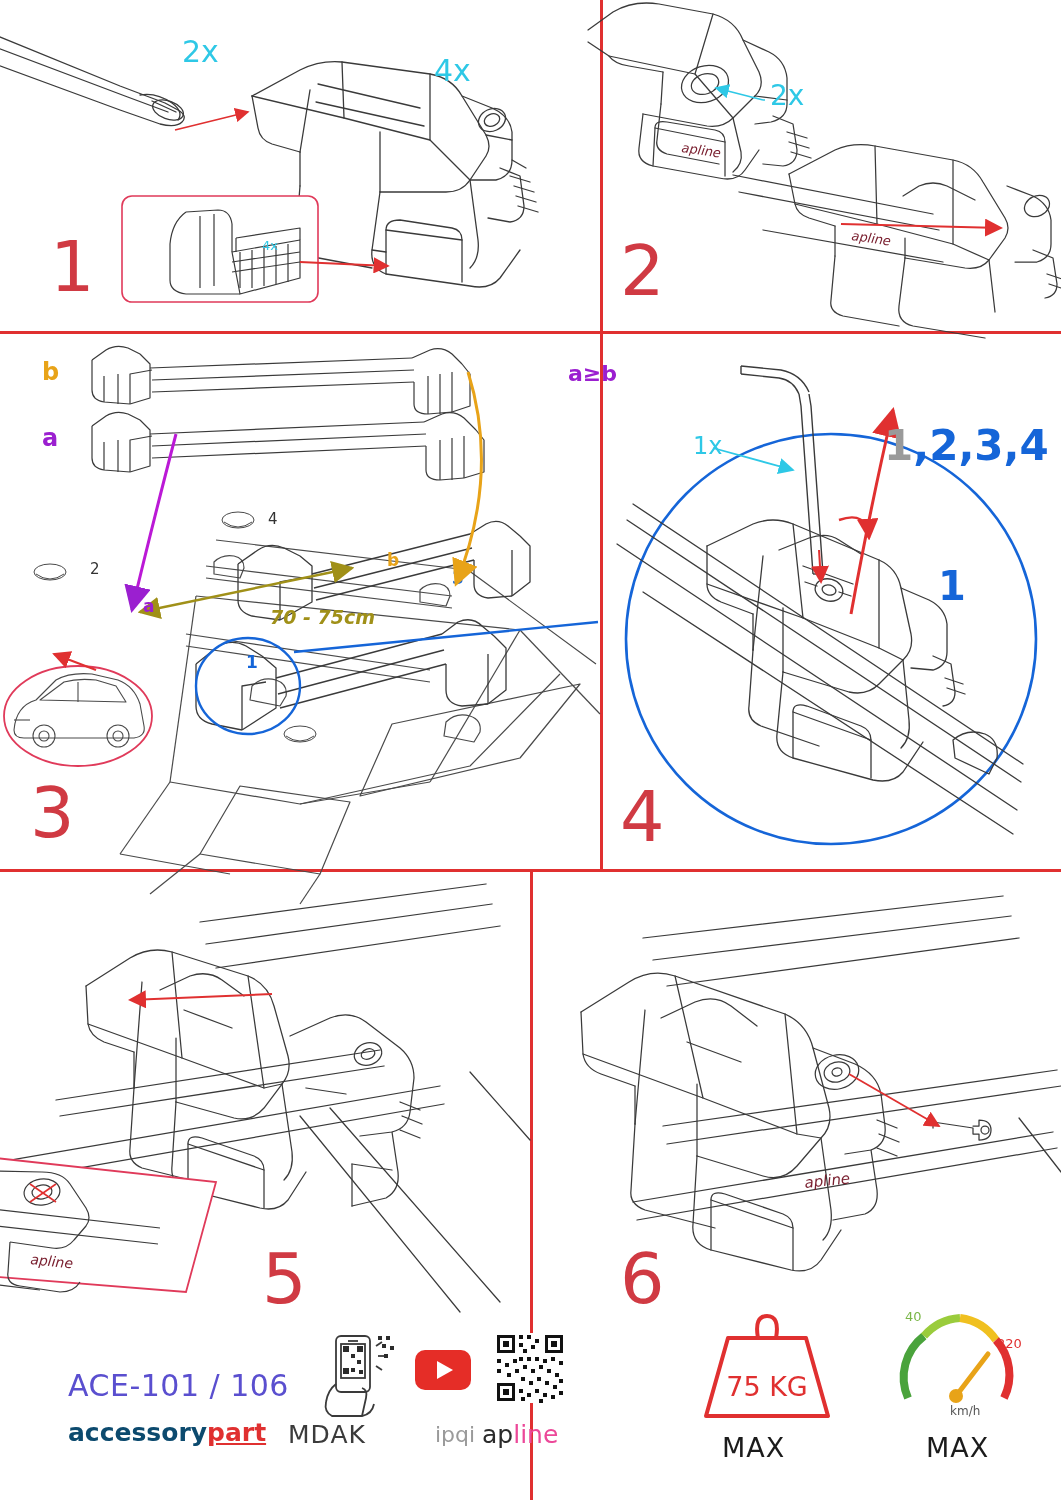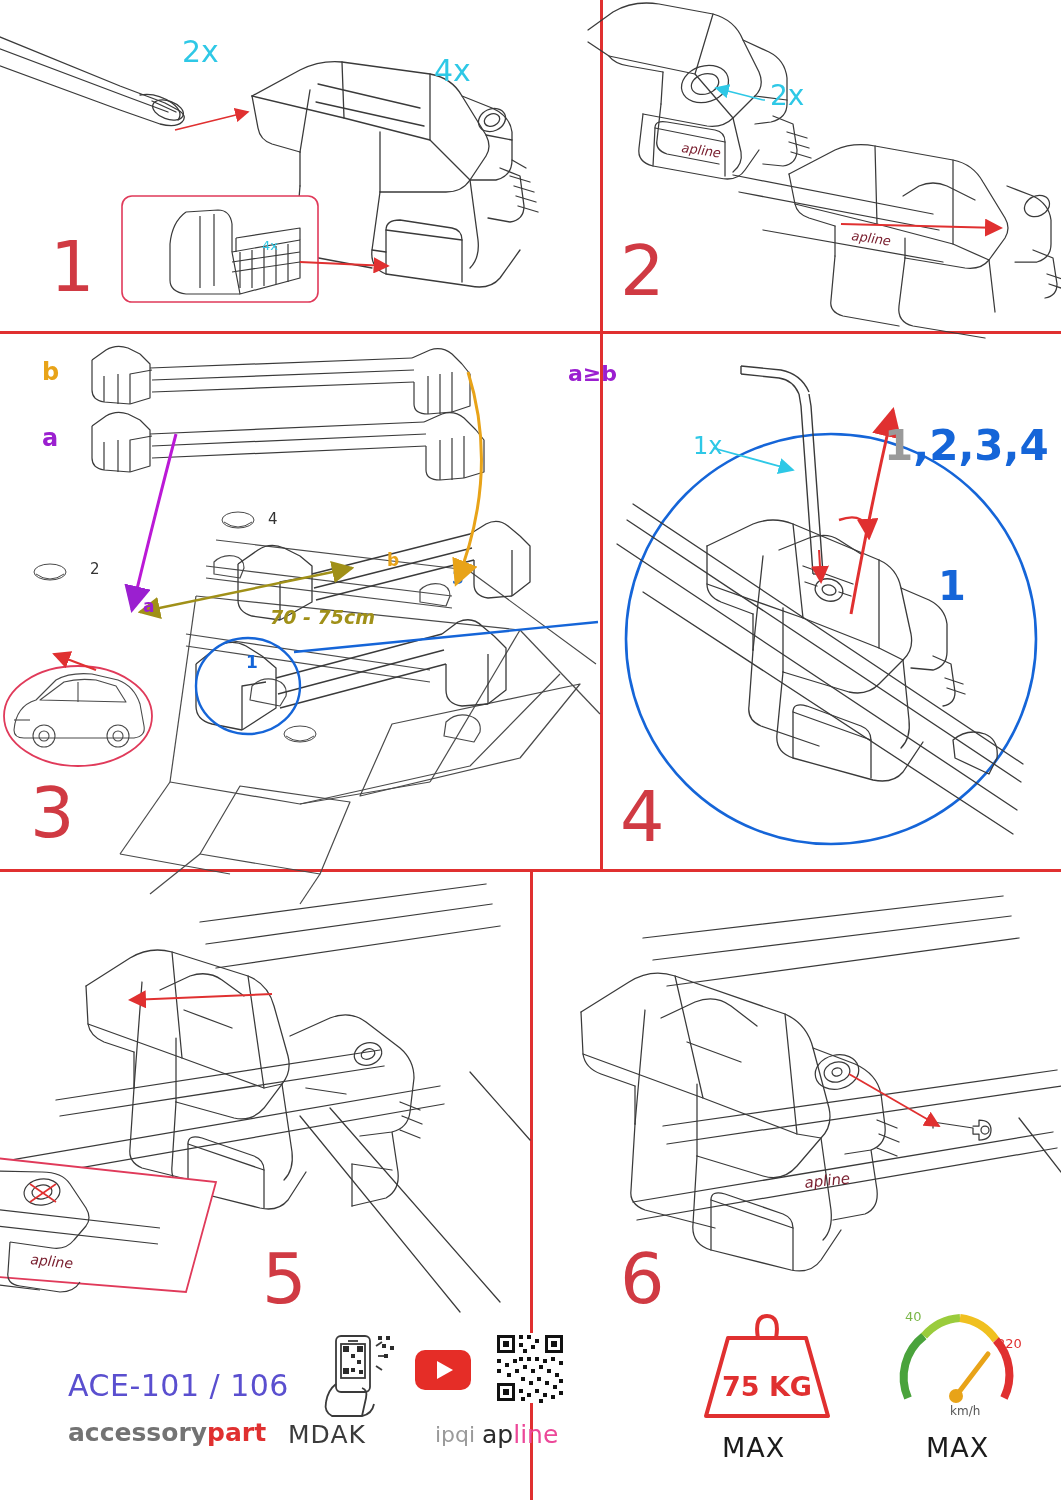--- a/index.html
+++ b/index.html
@@ -75,22 +75,22 @@
     letter-spacing: 0.5px;
   }
   .footer-acc {
     position: absolute;
     left: 68px;
     top: 1418px;
     font-size: 25px;
     font-family: "DejaVu Sans", sans-serif;
     font-weight: bold;
   }
-  .footer-acc .a { color: #737373; }
-  .footer-acc .b { color: #e03030; }
+  .footer-acc .a { color: #0c4a6e; }
+  .footer-acc .b { color: #e03030; text-decoration: underline; }
   .mdak {
     position: absolute;
     left: 288px;
     top: 1420px;
     font-size: 25px;
     color: #3b3b3b;
     letter-spacing: 1px;
     font-family: "DejaVu Sans", sans-serif;
   }
   .ipqi {
@@ -120,21 +120,21 @@
     letter-spacing: 1px;
   }
   .weight-val {
     position: absolute;
     left: 712px;
     top: 1371px;
     width: 110px;
     text-align: center;
     font-size: 27px;
     color: #e03030;
-    font-weight: bold;
+    font-weight: normal;
     font-family: "DejaVu Sans", sans-serif;
   }
   .kmh {
     position: absolute;
     left: 918px;
     top: 1404px;
     font-size: 12px;
     color: #555;
     font-family: "DejaVu Sans", sans-serif;
     margin-left: 32px;

